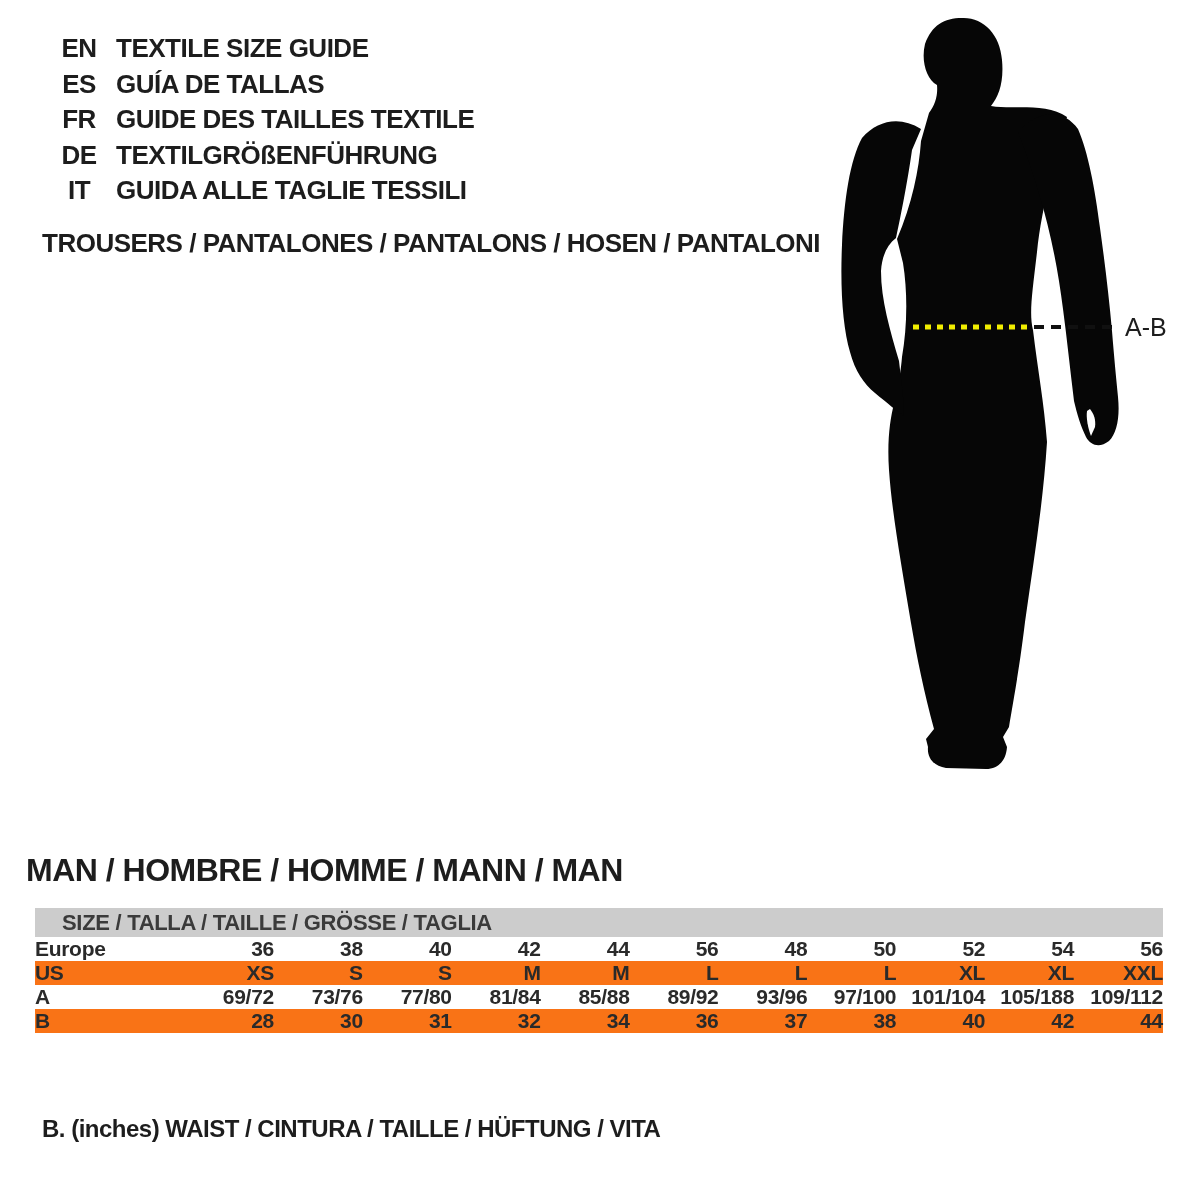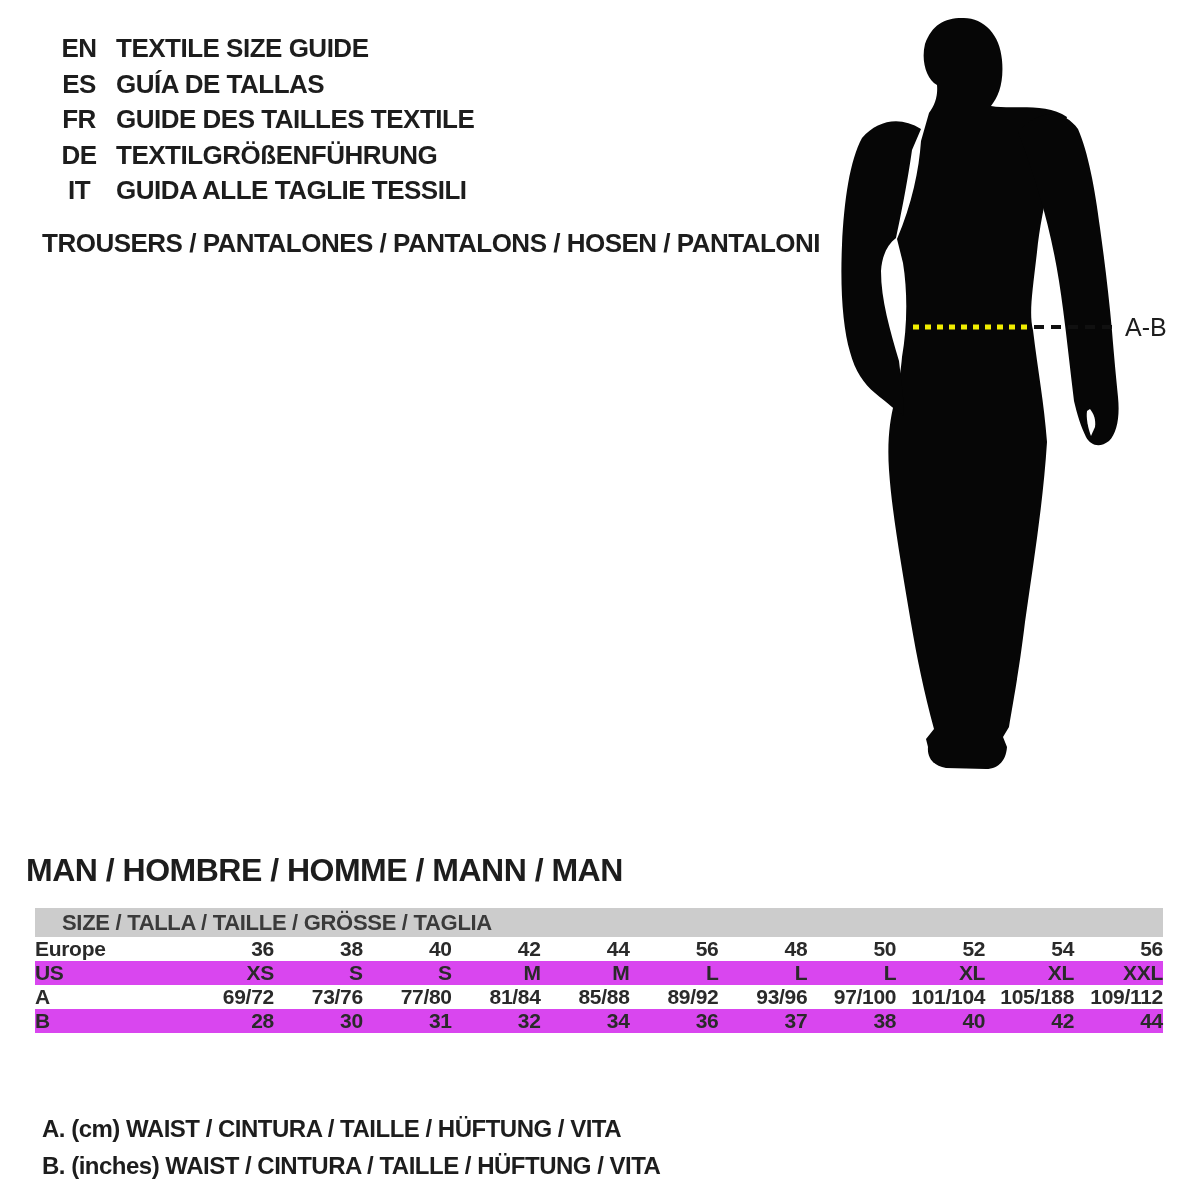--- a/index.html
+++ b/index.html
@@ -25,21 +25,21 @@
 
   
   .size-table-wrap{position:absolute;left:35px;top:908px;width:1128px;}
   table.size-table{width:100%;border-collapse:collapse;table-layout:fixed;}
   table.size-table td,table.size-table th{padding:0;border:none;font-weight:600;
         font-size:21px;letter-spacing:-0.3px;color:#2a2a2a;height:21px;vertical-align:middle;}
   tr.table-title-row th{background:#cccccc;text-align:left;font-size:22px;font-weight:bold;
         color:#3a3a3a;height:29px;padding-left:27px;letter-spacing:-0.3px;}
   td.row-label{text-align:left;padding-left:12px;}
   td.cell{text-align:right;}
-  tr.stripe{background:#d946ef;}
+  tr.stripe{background:#f97316;}
 
   .notes{position:absolute;left:42px;top:1110px;}
   .note-line{font-size:24px;font-weight:bold;letter-spacing:-0.5px;height:37px;
         display:flex;align-items:center;white-space:nowrap;}
 </style>
 </head>
 <body>
 
 <div id="page">
 
@@ -181,17 +181,16 @@
           <td class="cell">38</td>
           <td class="cell">40</td>
           <td class="cell">42</td>
           <td class="cell">44</td>
         </tr>
       </tbody>
     </table>
   </div>
 
   <div class="notes">
-    <div class="note-line">A. (cm) WAIST / CINTURA / TAILLE / HÜFTUNG / VITA</div>
     <div class="note-line">B. (inches) WAIST / CINTURA / TAILLE / HÜFTUNG / VITA</div>
   </div>
 
 </div>
 
 </body></html>

